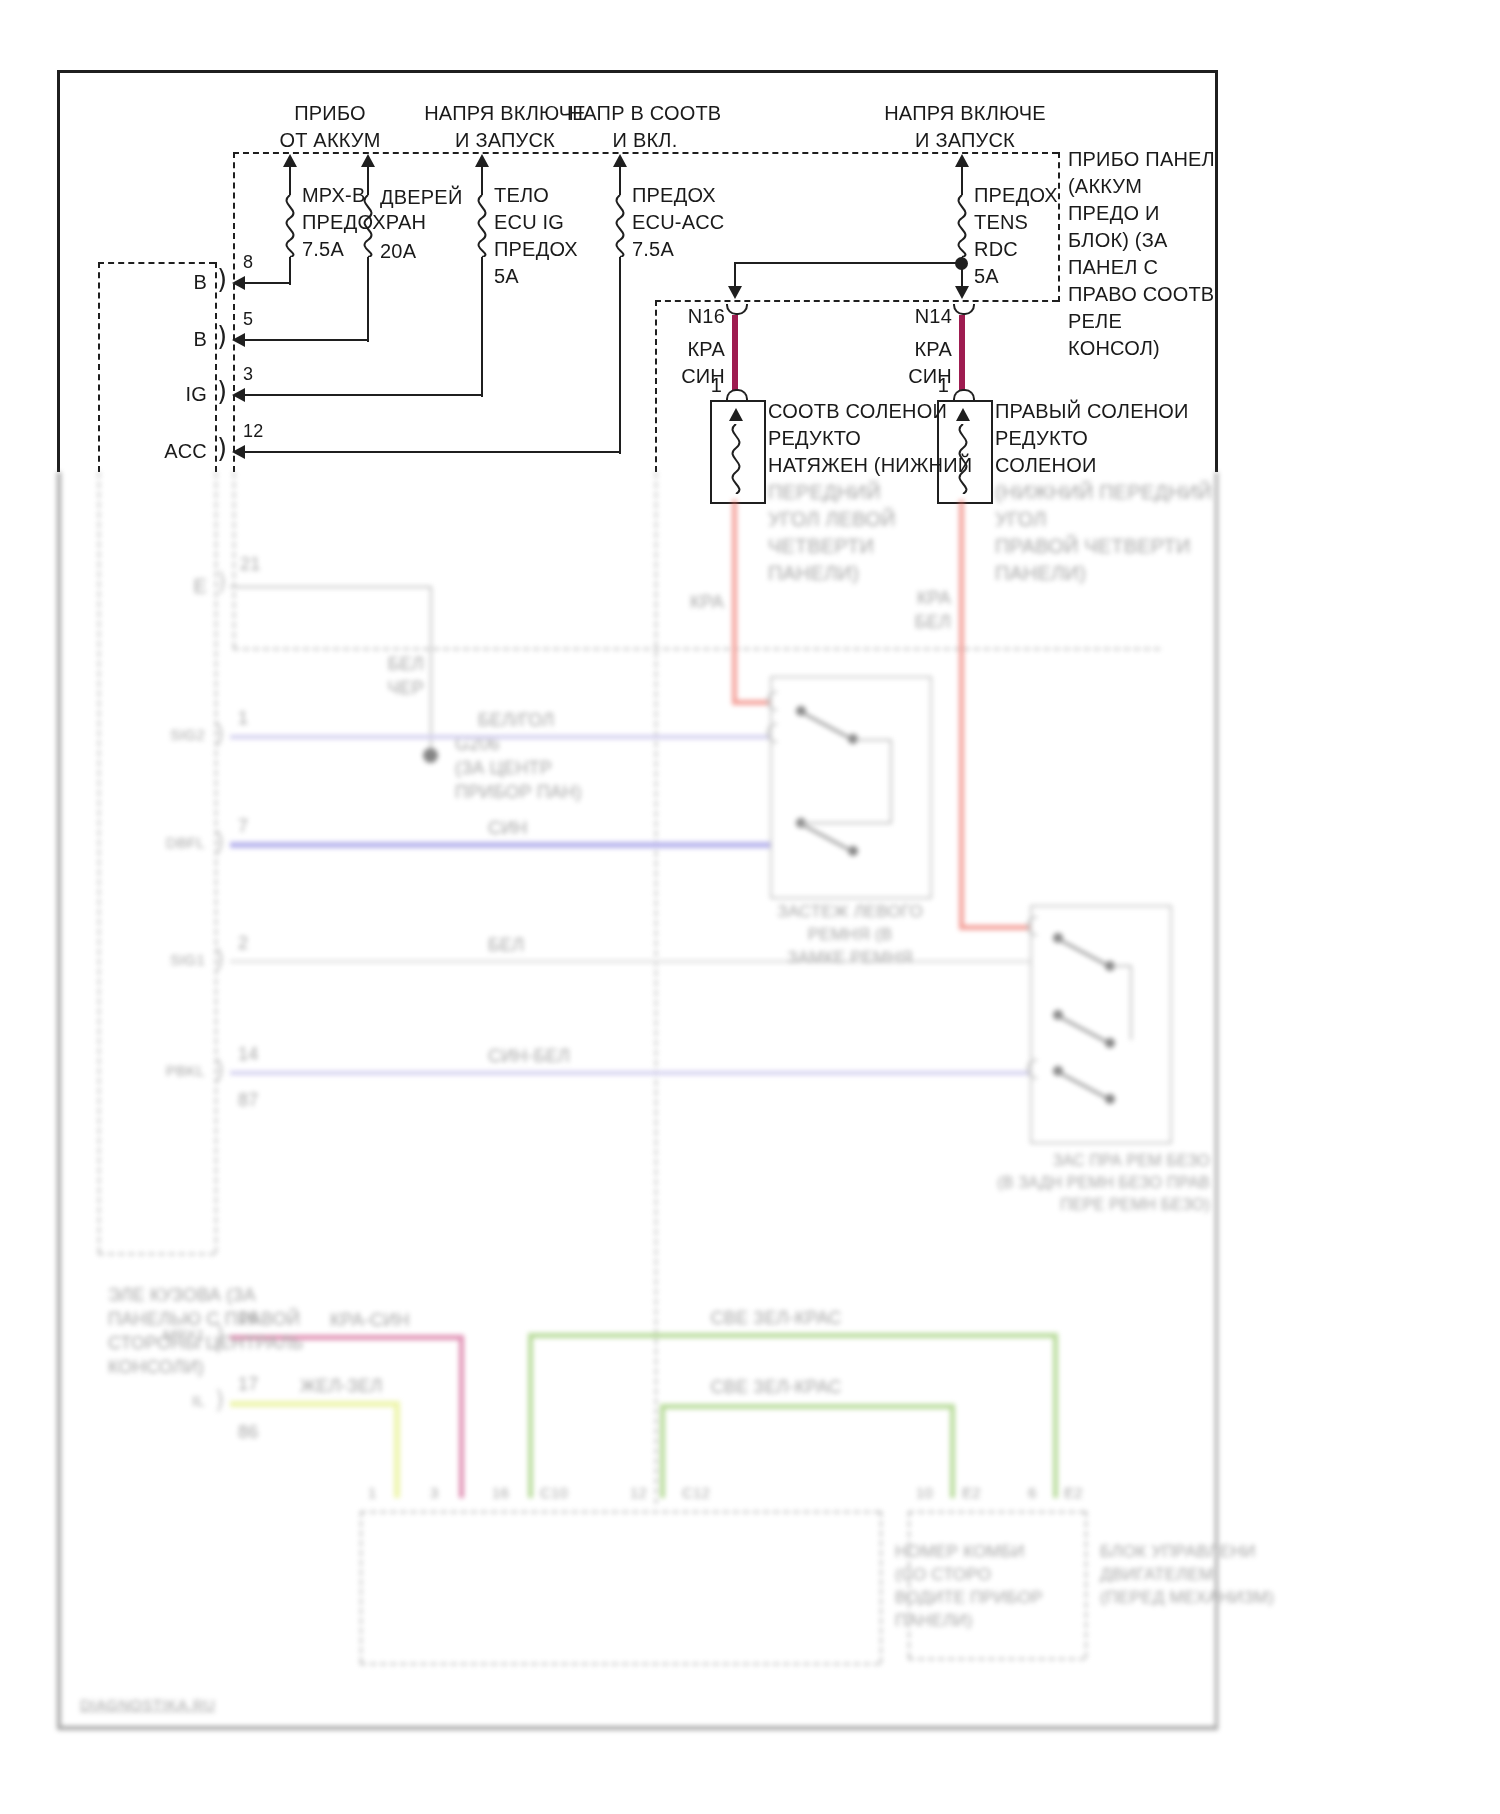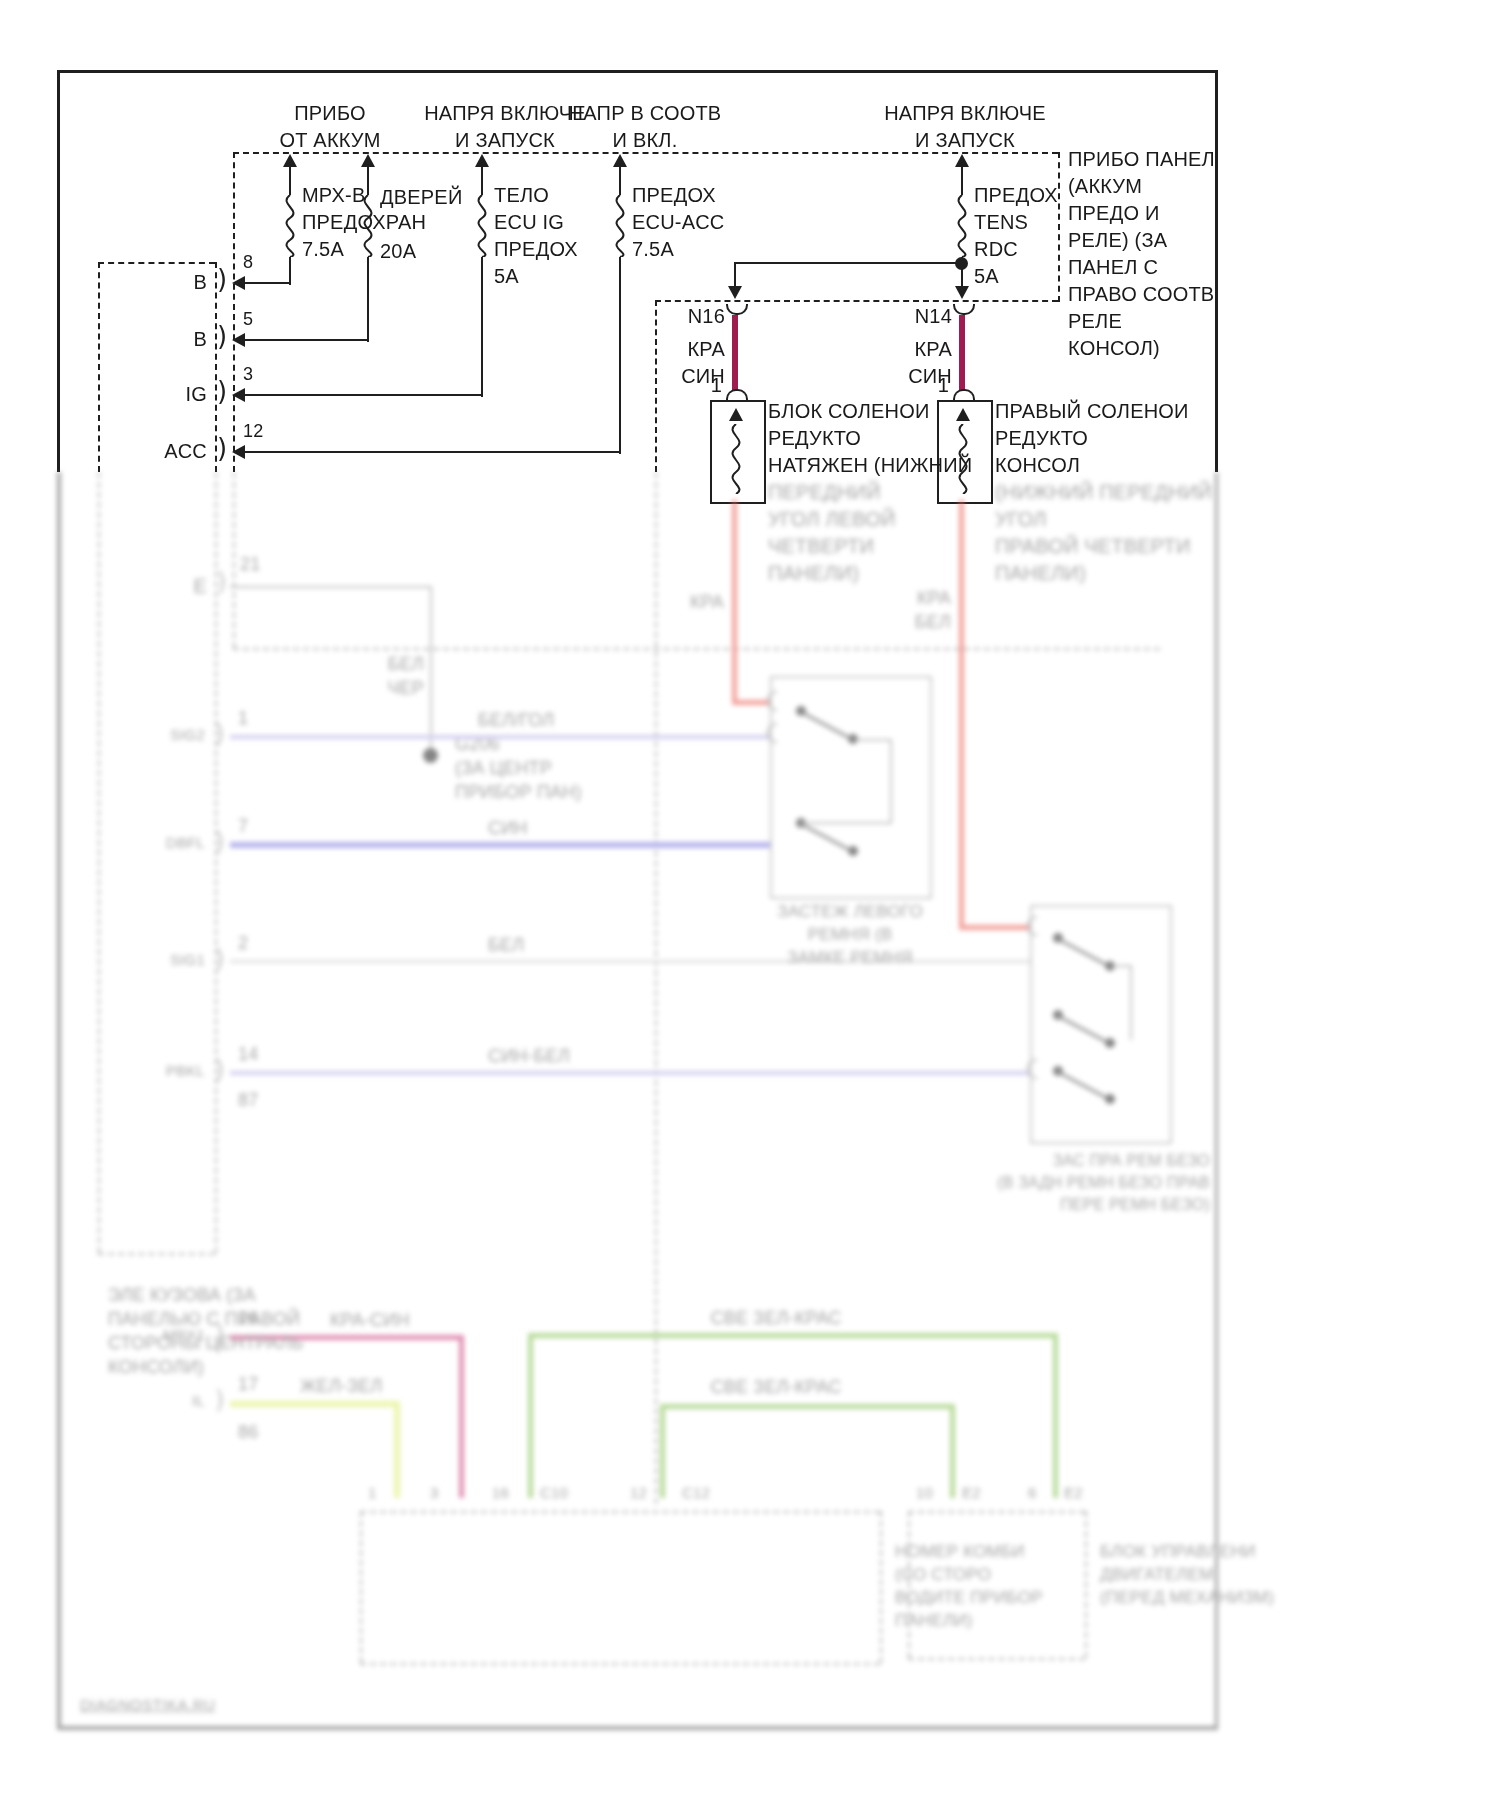--- a/index.html
+++ b/index.html
@@ -134,21 +134,21 @@
     <div>ПРЕДОХ</div>
       <div>TENS</div>
       <div>RDC</div>
       <div>5А</div>
   </div>
 
   <div class="t" style="left:1068px;top:146px;">
     <div>ПРИБО ПАНЕЛ</div>
       <div>(АККУМ</div>
     <div>ПРЕДО И</div>
-      <div>РЕЛЕ) (ЗА</div>
+      <div>БЛОК) (ЗА</div>
     <div>ПАНЕЛ С</div>
       <div>ПРАВО СООТВ</div>
     <div>РЕЛЕ</div>
       <div>КОНСОЛ)</div>
   </div>
 
   <div class="dh" style="left:98px;top:262px;width:117px;"></div>
   <div class="dv" style="left:98px;top:262px;height:210px;"></div>
   <div class="dv" style="left:215px;top:262px;height:210px;"></div>
 
@@ -204,28 +204,28 @@
   <svg class="abs" style="left:727px;top:424px;" width="18" height="70" viewBox="0 0 18 70">
       <path d="M9,0 C-3,9 21,15 9,24 C-3,33 21,39 9,48 C-3,57 21,63 9,70" fill="none" stroke="#1f1f1f" stroke-width="2"></path>
     </svg>
   <div class="box" style="left:937px;top:400px;width:52px;height:100px;"></div>
   <div class="arrU" style="left:956px;top:408px;"></div>
   <svg class="abs" style="left:954px;top:424px;" width="18" height="70" viewBox="0 0 18 70">
       <path d="M9,0 C-3,9 21,15 9,24 C-3,33 21,39 9,48 C-3,57 21,63 9,70" fill="none" stroke="#1f1f1f" stroke-width="2"></path>
     </svg>
 
   <div class="t" style="left:768px;top:398px;">
-    <div>БЛОК СОЛЕНОИ</div>
+    <div>СООТВ СОЛЕНОИ</div>
       <div>РЕДУКТО</div>
       <div>НАТЯЖЕН (НИЖНИЙ</div>
   </div>
   <div class="t" style="left:995px;top:398px;">
     <div>ПРАВЫЙ СОЛЕНОИ</div>
       <div>РЕДУКТО</div>
-      <div>КОНСОЛ</div>
+      <div>СОЛЕНОИ</div>
   </div>
 
   <div id="faded">
 
     <div class="v" style="left:57px;top:472px;height:1258px;width:4px;background:#6a6a6a;"></div>
     <div class="v" style="left:1215px;top:472px;height:1258px;width:3px;background:#6a6a6a;"></div>
     <div class="abs" style="left:57px;top:1726px;width:1161px;height:4px;background:#6a6a6a;"></div>
 
     <div class="dvg" style="left:233px;top:472px;height:176px;"></div>
     <div class="dhg" style="left:233px;top:648px;width:927px;"></div>

